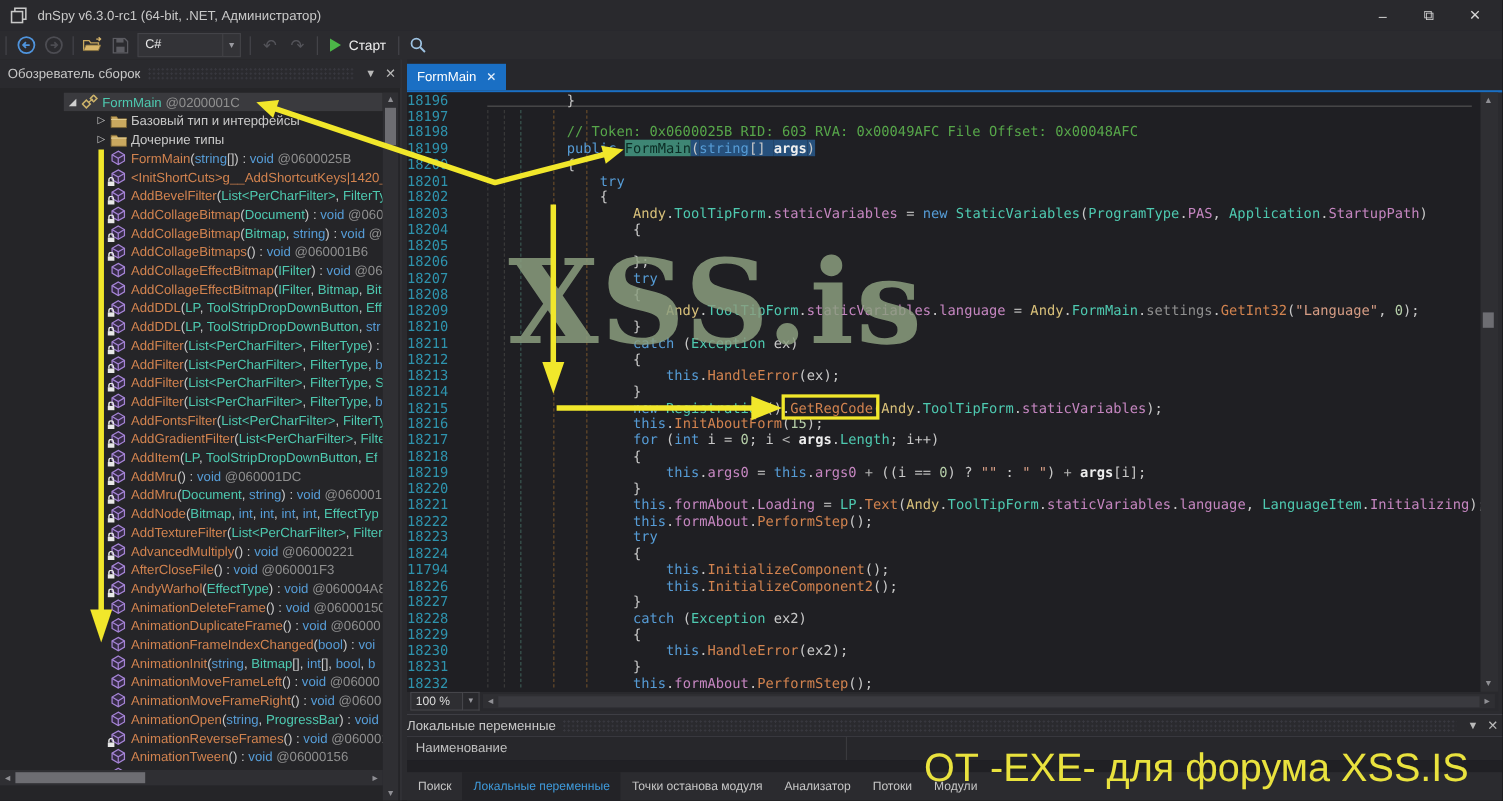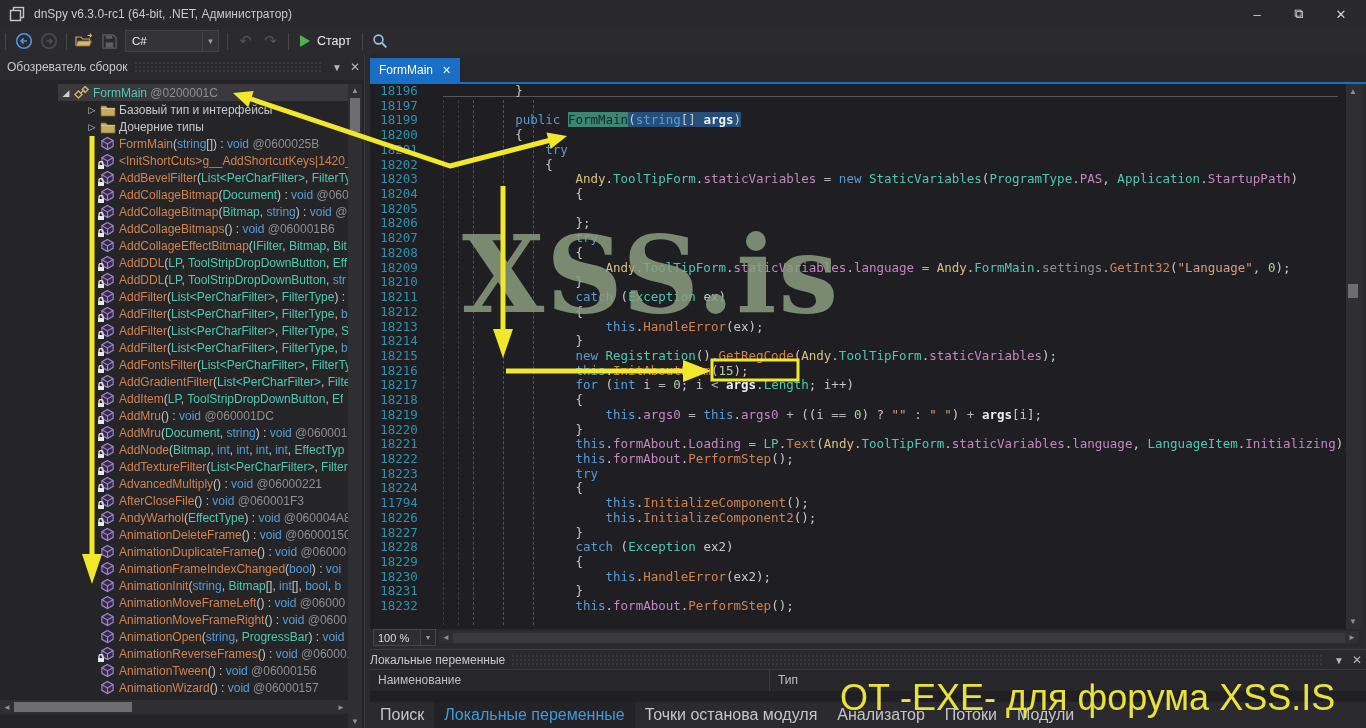--- a/index.html
+++ b/index.html
@@ -49,40 +49,40 @@
 
   
   .tabs-row{position:absolute;left:370px;top:54px;width:996px;height:28px;background:#27272b;display:flex;align-items:flex-end;}
   .doc-tab{height:24px;background:#1a6fc4;color:#ffffff;font-size:12px;display:flex;align-items:center;padding:0 9px;}
   .doc-tab .tab-close{margin-left:9px;font-size:11px;color:#e8f1fb;}
   .tab-underline{position:absolute;left:370px;top:82px;width:996px;height:2px;background:#1a6fc4;}
   .editor{position:absolute;left:370px;top:84px;width:976px;height:545px;background:#1f1f23;overflow:hidden;}
   .guide{position:absolute;top:16px;height:525px;width:0;border-left:1px dashed #3c3c3c;}
   .code-lines{position:relative;}
   .cl{display:flex;height:14.72px;line-height:14.72px;font-family:"DejaVu Sans Mono","Liberation Mono",monospace;font-size:12.5px;}
-  .cl .ln{width:58px;flex:none;text-align:center;color:#2e93ad;}
+  .cl .ln{width:58px;flex:none;text-align:left;color:#2e93ad;}
   .cl pre{margin:0;padding-left:27px;white-space:pre;font:inherit;}
   .member-sep{position:absolute;left:73px;right:8px;top:12px;height:1px;background:#565656;}
   .tk-kw{color:#569cd6}.tk-ty{color:#4ec9b0}.tk-me{color:#d2834f}.tk-fl{color:#c586c0}
   .tk-ns{color:#d8c07a}.tk-cm{color:#57a64a}.tk-st{color:#d69d85}.tk-nu{color:#b5cea8}
   .tk-pl{color:#c8c8c8}.tk-dim{color:#8f8f8f}.tk-op{color:#b2b2b2}.tk-b{color:#eeeeee;font-weight:bold}
   .bg-teal{background:#3e8674;color:#0b2b24;}
   .bg-blue{background:#26507c;}
   .ed-vscroll{position:absolute;left:1346px;top:84px;width:16px;height:545px;background:#2f2f33;}
   .ed-bottombar{position:absolute;left:370px;top:629px;width:992px;height:17px;background:#29292d;display:flex;align-items:center;}
   .zoom-box{width:42px;height:15px;margin-left:3px;border:1px solid #45454a;background:#2e2e32;font-size:11px;color:#dddddd;display:flex;align-items:center;padding-left:4px;}
   .zoom-drop{width:14px;height:15px;border:1px solid #45454a;border-left:none;display:flex;align-items:center;justify-content:center;font-size:7px;color:#9a9aa0;}
   .ed-htrack{flex:1;height:13px;margin:0 3px;background:#2f2f33;display:flex;align-items:center;}
 
   
   .locals-header{position:absolute;left:370px;top:649px;width:996px;height:20px;background:#2a2a2e;border-top:1px solid #3e3e44;display:flex;align-items:center;font-size:12px;color:#c8c8c8;}
   .locals-cols{position:absolute;left:370px;top:669px;width:996px;height:22px;background:#27272b;border-top:1px solid #38383e;display:flex;font-size:12px;color:#c0c0c0;}
   .lcol{padding:3px 0 0 8px;border-right:1px solid #3a3a3e;box-sizing:border-box;}
   .locals-body{position:absolute;left:370px;top:691px;width:996px;height:11px;background:#202024;}
-  .bottom-tabs{position:absolute;left:370px;top:702px;width:996px;height:26px;background:#2b2b2f;display:flex;align-items:center;font-size:16px;}
+  .bottom-tabs{position:absolute;left:370px;top:702px;width:996px;height:26px;background:#2b2b2f;display:flex;align-items:center;font-size:11px;}
   .btab{padding:0 10px;height:100%;display:flex;align-items:center;color:#c6c6c6;white-space:nowrap;}
   .btab.active{background:#232327;color:#3f9bdc;}
 
   
   .wm-center{position:absolute;left:462px;top:222px;z-index:30;font-family:"DejaVu Serif","Liberation Serif",serif;
              font-weight:bold;font-size:106px;letter-spacing:2px;color:rgba(140,159,128,0.84);pointer-events:none;line-height:1;}
   .wm-bottom{position:absolute;left:840px;top:680px;z-index:50;font-size:36px;color:#e9e23e;pointer-events:none;white-space:nowrap;line-height:1;}
   .anno{position:absolute;left:0;top:0;z-index:40;pointer-events:none;}
 </style>
 </head>
@@ -306,20 +306,33 @@
         <div class="tree-row">
           <span class="t-indent" style="width: 84px;"></span>
           <span class="row-body">
             <span class="exp"></span>
             <span class="t-ico">
               <svg width="15" height="15" viewBox="0 0 16 16">
                 <polygon points="8,1.5 14,5 14,11 8,14.5 2,11 2,5" fill="#352a44" stroke="#a584d6" stroke-width="1.2"></polygon>
                 <path d="M2,5 8,8.5 14,5 M8,8.5 8,14.5" fill="none" stroke="#a584d6" stroke-width="1.2"></path>
               </svg>
             </span>
+            <span class="t-label"><span class="tk-me">AddCollageEffectBitmap</span><span class="tk-pl">(</span><span class="tk-ty">IFilter</span><span class="tk-pl">) : </span><span class="tk-kw">void</span><span class="tk-dim"> @06</span></span>
+          </span>
+        </div>
+        <div class="tree-row">
+          <span class="t-indent" style="width: 84px;"></span>
+          <span class="row-body">
+            <span class="exp"></span>
+            <span class="t-ico">
+              <svg width="15" height="15" viewBox="0 0 16 16">
+                <polygon points="8,1.5 14,5 14,11 8,14.5 2,11 2,5" fill="#352a44" stroke="#a584d6" stroke-width="1.2"></polygon>
+                <path d="M2,5 8,8.5 14,5 M8,8.5 8,14.5" fill="none" stroke="#a584d6" stroke-width="1.2"></path>
+              </svg>
+            </span>
             <span class="t-label"><span class="tk-me">AddCollageEffectBitmap</span><span class="tk-pl">(</span><span class="tk-ty">IFilter</span><span class="tk-pl">, </span><span class="tk-ty">Bitmap</span><span class="tk-pl">, </span><span class="tk-ty">Bit</span></span>
           </span>
         </div>
         <div class="tree-row">
           <span class="t-indent" style="width: 84px;"></span>
           <span class="row-body">
             <span class="exp"></span>
             <span class="t-ico">
               <svg width="15" height="15" viewBox="0 0 16 16">
                 <polygon points="8,1.5 14,5 14,11 8,14.5 2,11 2,5" fill="#352a44" stroke="#a584d6" stroke-width="1.2"></polygon>
@@ -752,20 +765,24 @@
     <div class="guide" style="left:163px;border-left-color:#6e4f2a;"></div>
     <div class="member-sep"></div>
     <div class="code-lines" id="code-lines">
         <div class="cl">
           <span class="ln">18196</span>
           <pre><span class="tk-pl">        }</span></pre>
         </div>
         <div class="cl">
           <span class="ln">18197</span>
           <pre></pre>
+        </div>
+        <div class="cl">
+          <span class="ln">18198</span>
+          <pre><span class="tk-cm">        // Token: 0x0600025B RID: 603 RVA: 0x00049AFC File Offset: 0x00048AFC</span></pre>
         </div>
         <div class="cl">
           <span class="ln">18199</span>
           <pre><span class="tk-pl">        </span><span class="tk-kw">public</span><span class="tk-pl"> </span><span class="tk-ty bg-teal">FormMain</span><span class="tk-pl bg-blue">(</span><span class="tk-kw bg-blue">string</span><span class="tk-pl bg-blue">[] </span><span class="tk-b bg-blue">args</span><span class="tk-pl bg-blue">)</span></pre>
         </div>
         <div class="cl">
           <span class="ln">18200</span>
           <pre><span class="tk-pl">        {</span></pre>
         </div>
         <div class="cl">
@@ -915,21 +932,20 @@
   </div>
 
   <div class="locals-header">
     <span class="ph-title">Локальные переменные</span>
     <span class="ph-fill"></span>
     <span class="ph-ico">▼</span>
     <span class="ph-ico" style="font-size:12px;">✕</span>
   </div>
   <div class="locals-cols">
     <div class="lcol" style="width:400px;">Наименование</div>
-    <div class="lcol" style="flex:1;border-right:none;">Тип</div>
   </div>
   <div class="locals-body"></div>
   <div class="bottom-tabs" id="bottom-tabs">
       <div class="btab">Поиск</div>
       <div class="btab active">Локальные переменные</div>
       <div class="btab">Точки останова модуля</div>
       <div class="btab">Анализатор</div>
       <div class="btab">Потоки</div>
       <div class="btab">Модули</div>
     </div>

